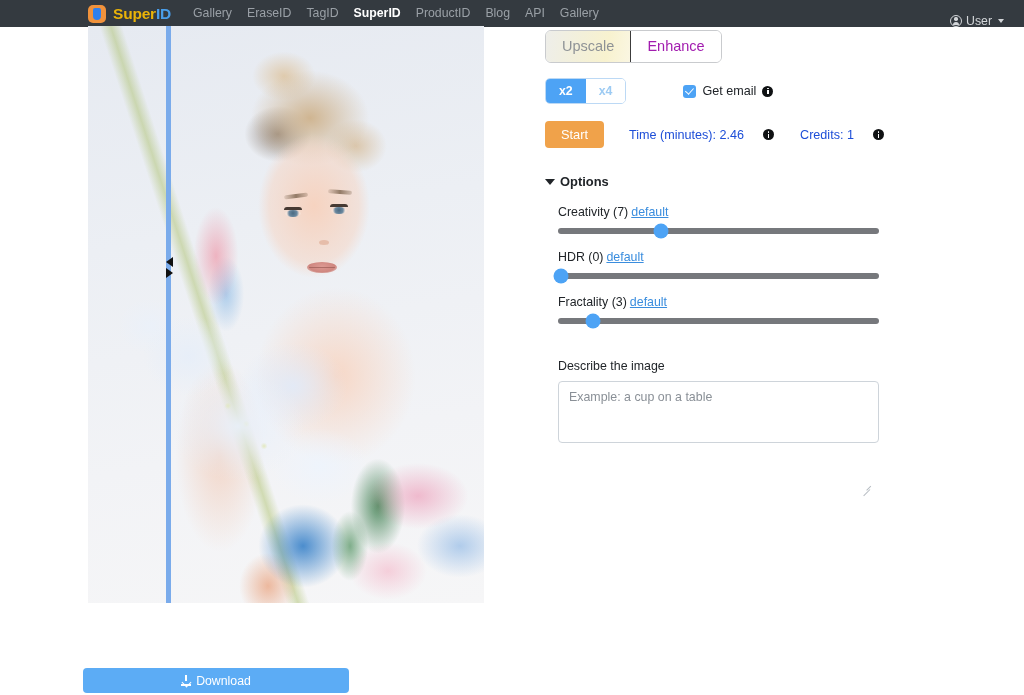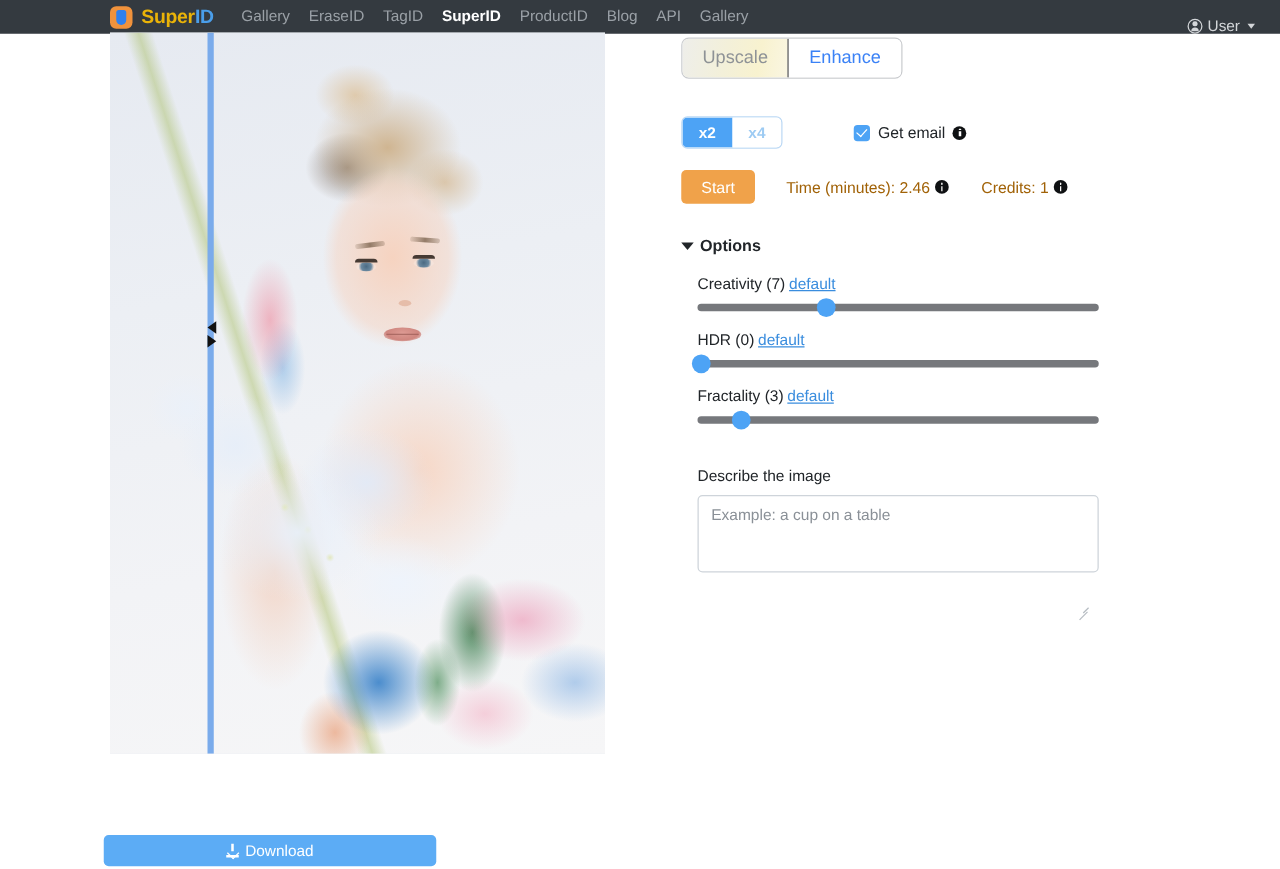--- a/index.html
+++ b/index.html
@@ -215,32 +215,32 @@
     background: #fff;
     margin-top: 4px;
   }
   .tab {
     font-size: 14.5px;
     padding: 7px 16px 8px 16px;
     border: none;
     cursor: pointer;
     font-family: "Liberation Sans", sans-serif;
     background: #ffffff;
-    color: #3b82f6;
+    color: #a21caf;
     white-space: nowrap;
   }
   .tab.active {
     background: linear-gradient(100deg, #eeeeea 0%, #f3f0d9 42%, #f8f2cf 72%, #faf6e2 100%);
     color: #8e9296;
     border-right: 1px solid #3c3c3c;
   }
 
   .row-scale {
     display: flex; align-items: center;
-    margin-top: 30px;
+    margin-top: 15px;
   }
   .scalegroup {
     display: inline-flex;
     border: 1px solid #bcd9f5;
     border-radius: 5px;
     overflow: hidden;
   }
   .scale-btn {
     font-size: 12.3px; font-weight: 700;
     padding: 5px 13px;
@@ -279,21 +279,21 @@
     content:""; position:absolute; left:4.7px; top:4.6px; width:1.6px; height:4.2px;
     background:#fff;
   }
 
   .row-start { display:flex; align-items:center; margin-top: 17px; }
   .start-btn {
     background: #f0a24a; color:#fff; border:none; border-radius:4px;
     font-size: 12.8px; padding: 6px 16px; cursor:pointer;
     font-family: "Liberation Sans", sans-serif;
   }
-  .meta { font-size:12.6px; color:#a16207; margin-left:25px; display:flex; align-items:center; gap:4px; white-space:nowrap; }
+  .meta { font-size:12.6px; color:#1d4ed8; margin-left:25px; display:flex; align-items:center; gap:19px; white-space:nowrap; }
   .meta.credits { margin-left:26px; }
 
   .options-head {
     margin-top: 26px; font-size: 12.9px; font-weight: 700; color:#212529;
     display:flex; align-items:center; gap:5px; cursor:pointer; width: max-content;
   }
   .tri { width:0;height:0; border-left:5px solid transparent; border-right:5px solid transparent;
          border-top:6px solid #212529; }
 
   .slider-block { margin-top: 16px; padding-left: 13px; }

